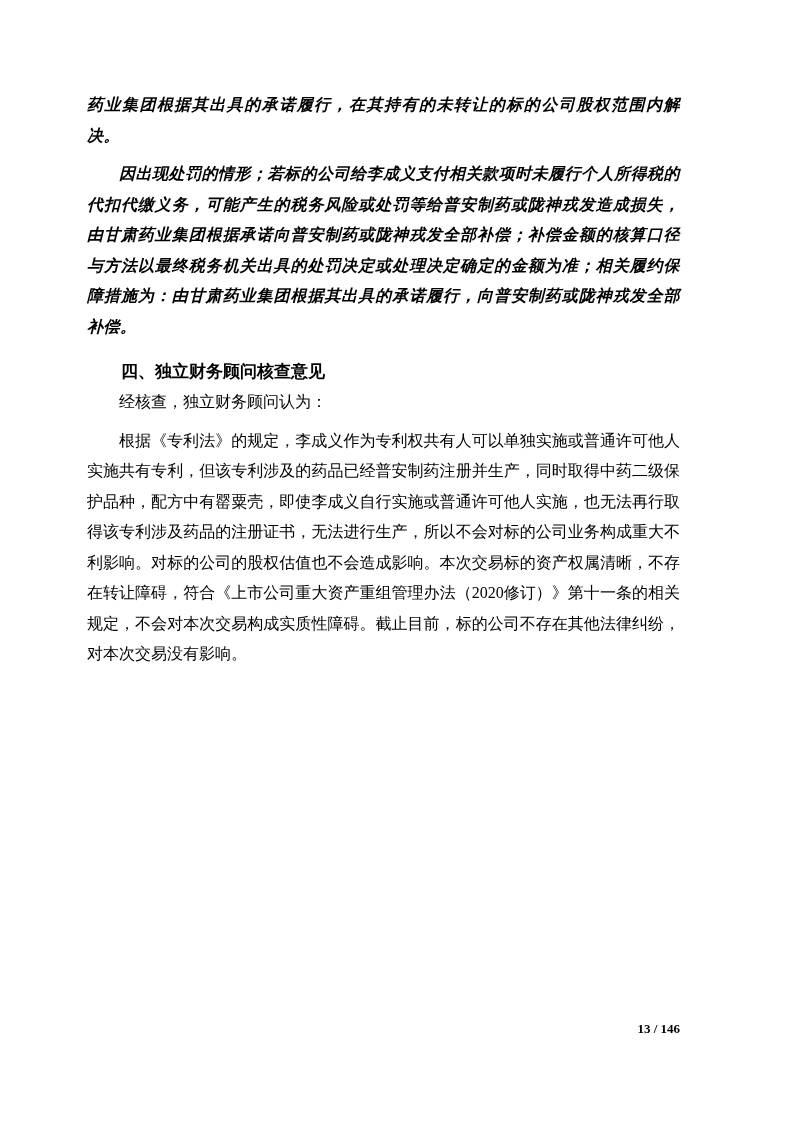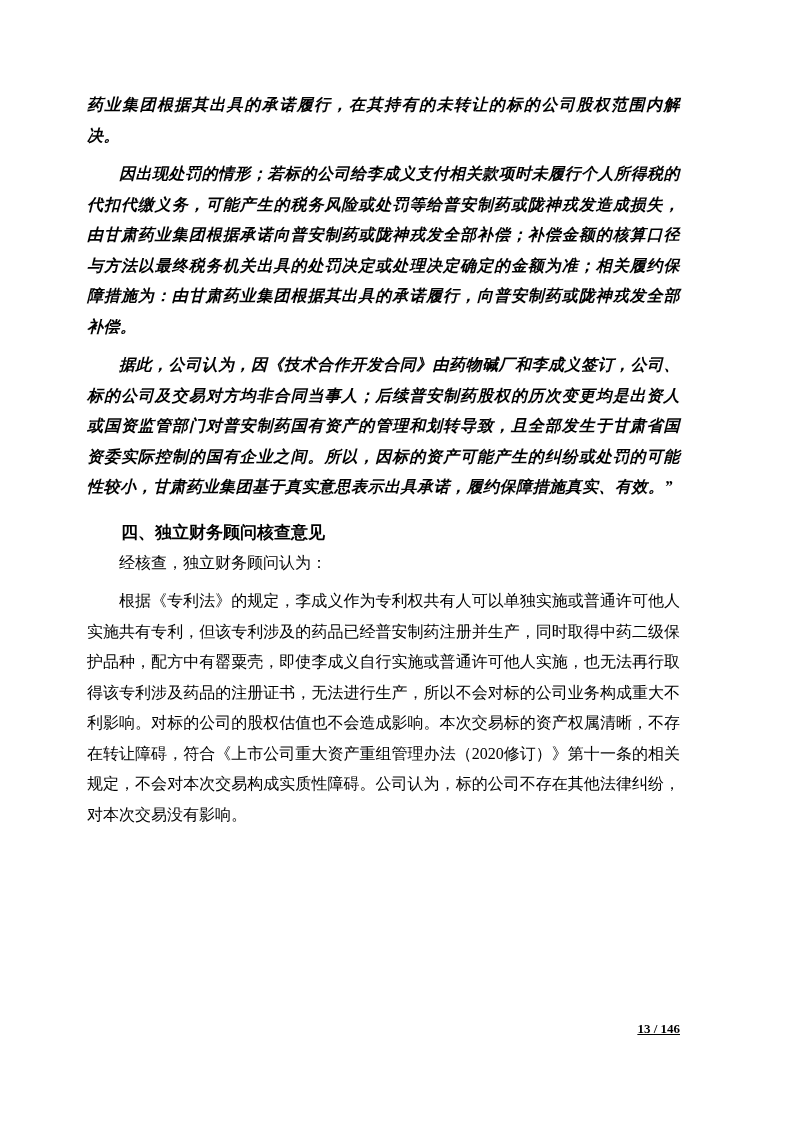--- a/index.html
+++ b/index.html
@@ -44,38 +44,36 @@
     color: #000000;
   }
   .page-footer {
     position: absolute;
     top: 1021px;
     right: 113px;
     font-size: 13px;
     font-weight: bold;
     color: #000000;
     font-family: "Liberation Serif", "DejaVu Serif", serif;
-    text-decoration: underline;
   }
 </style>
 </head>
 <body>
 
 <div class="page">
   <div class="doc">
 
     <p class="kai noindent">药业集团根据其出具的承诺履行，在其持有的未转让的标的公司股权范围内解决。</p>
 
     <p class="kai indent">因出现处罚的情形；若标的公司给李成义支付相关款项时未履行个人所得税的代扣代缴义务，可能产生的税务风险或处罚等给普安制药或陇神戎发造成损失，由甘肃药业集团根据承诺向普安制药或陇神戎发全部补偿；补偿金额的核算口径与方法以最终税务机关出具的处罚决定或处理决定确定的金额为准；相关履约保障措施为：由甘肃药业集团根据其出具的承诺履行，向普安制药或陇神戎发全部补偿。</p>
 
-    <p class="kai indent">据此，公司认为，因《技术合作开发合同》由药物碱厂和李成义签订，公司、标的公司及交易对方均非合同当事人；后续普安制药股权的历次变更均是出资人或国资监管部门对普安制药国有资产的管理和划转导致，且全部发生于甘肃省国资委实际控制的国有企业之间。所以，因标的资产可能产生的纠纷或处罚的可能性较小，甘肃药业集团基于真实意思表示出具承诺，履约保障措施真实、有效。”</p>
 
     <h2 class="section-heading">四、独立财务顾问核查意见</h2>
 
     <p class="indent">经核查，独立财务顾问认为：</p>
 
-    <p class="indent">根据《专利法》的规定，李成义作为专利权共有人可以单独实施或普通许可他人实施共有专利，但该专利涉及的药品已经普安制药注册并生产，同时取得中药二级保护品种，配方中有罂粟壳，即使李成义自行实施或普通许可他人实施，也无法再行取得该专利涉及药品的注册证书，无法进行生产，所以不会对标的公司业务构成重大不利影响。对标的公司的股权估值也不会造成影响。本次交易标的资产权属清晰，不存在转让障碍，符合《上市公司重大资产重组管理办法（2020修订）》第十一条的相关规定，不会对本次交易构成实质性障碍。公司认为，标的公司不存在其他法律纠纷，对本次交易没有影响。</p>
+    <p class="indent">根据《专利法》的规定，李成义作为专利权共有人可以单独实施或普通许可他人实施共有专利，但该专利涉及的药品已经普安制药注册并生产，同时取得中药二级保护品种，配方中有罂粟壳，即使李成义自行实施或普通许可他人实施，也无法再行取得该专利涉及药品的注册证书，无法进行生产，所以不会对标的公司业务构成重大不利影响。对标的公司的股权估值也不会造成影响。本次交易标的资产权属清晰，不存在转让障碍，符合《上市公司重大资产重组管理办法（2020修订）》第十一条的相关规定，不会对本次交易构成实质性障碍。截止目前，标的公司不存在其他法律纠纷，对本次交易没有影响。</p>
 
 
   </div>
 
   <div class="page-footer">13 / 146</div>
 </div>
 
 </body></html>

